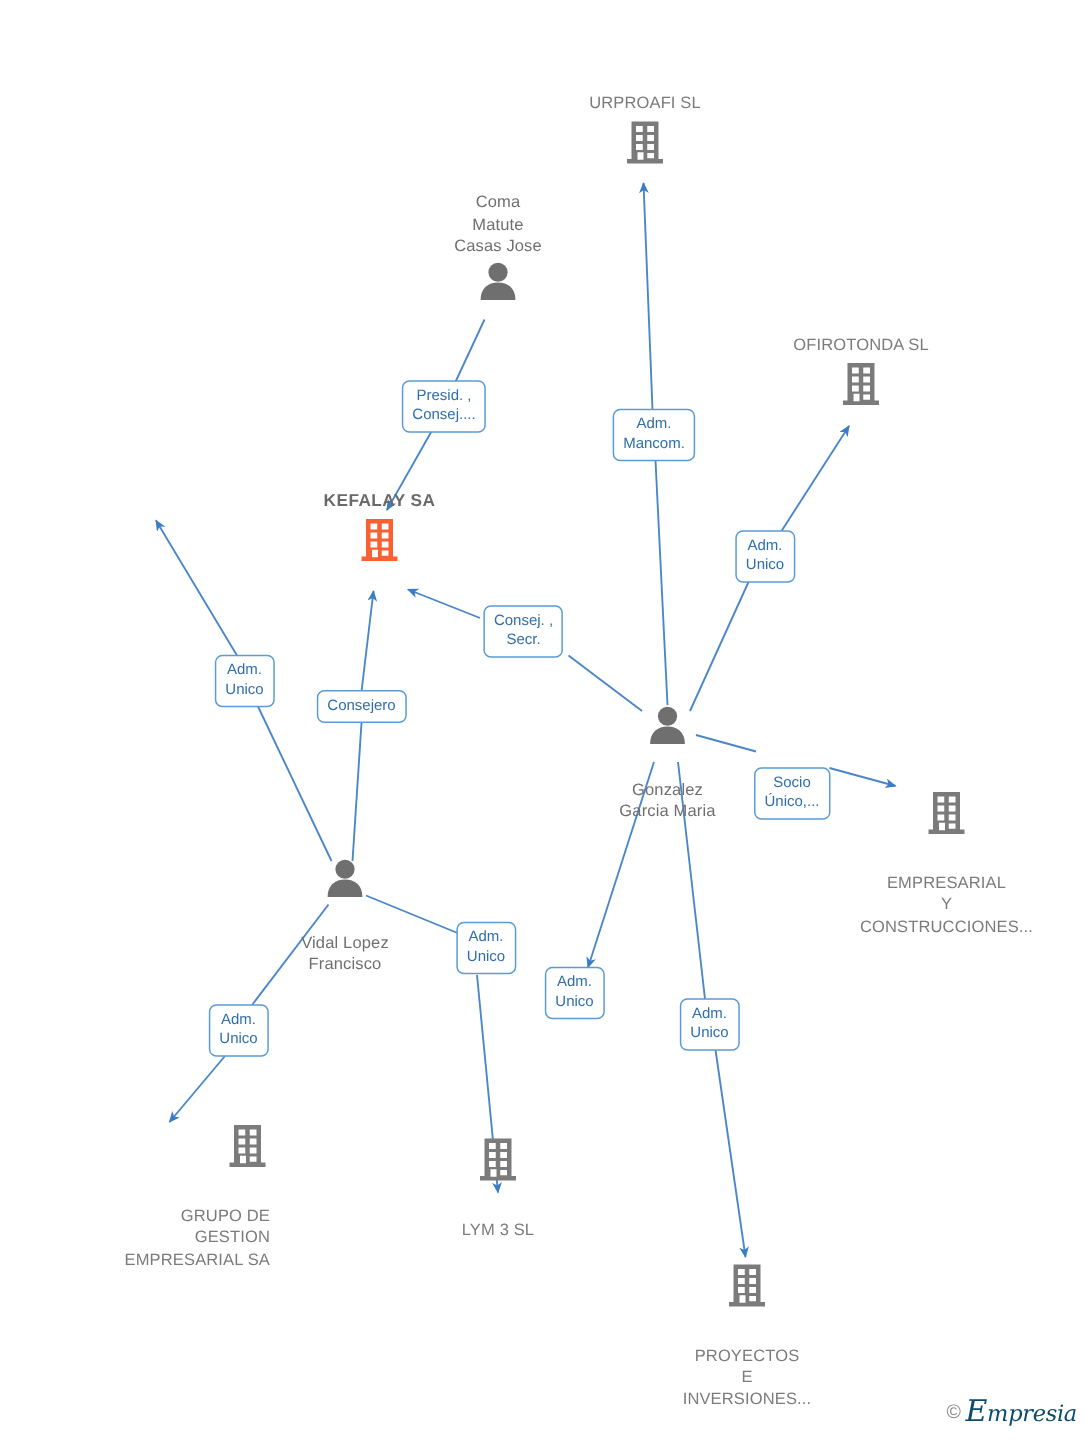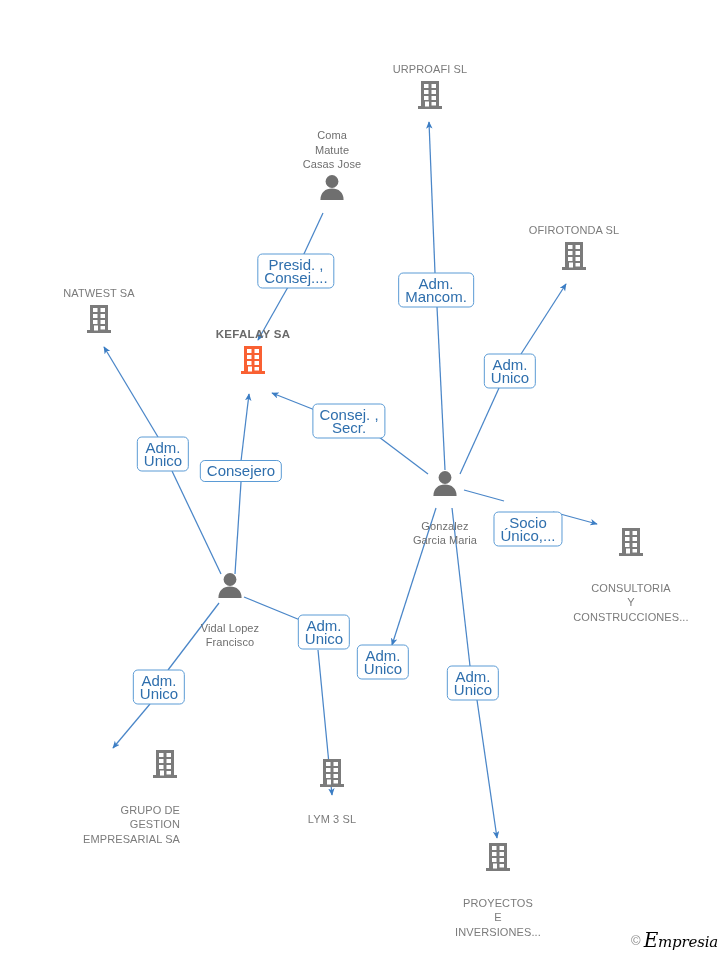--- a/index.html
+++ b/index.html
@@ -52,41 +52,41 @@
   }
   .node.label-above .label { margin-bottom: 2px; }
   .node.label-below .label { margin-top: 19px; }
 
   .rel {
     position: absolute;
     background: #ffffff;
     border: 1px solid #5b9bd5;
     border-radius: 5px;
     color: #2f6fad;
-    font-size: 15px;
+    font-size: 10px;
     line-height: 13px;
     text-align: center;
     padding: 3px 6px 4px 6px;
     white-space: pre-line;
     box-sizing: border-box;
     transform: translate(-50%, -50%);
   }
   .watermark {
     position: absolute;
     right: 10px;
     bottom: 8px;
     display: flex;
     align-items: center;
     gap: 3px;
     color: #8a8a8a;
     font-size: 13px;
   }
   .watermark .wm-c { color: #8a8a8a; font-size: 13px; }
   .watermark .wm-name {
-    color: #000000;
+    color: #0c4a6e;
     font-family: "DejaVu Serif", serif;
     font-style: italic;
     font-size: 15px;
     letter-spacing: -0.2px;
   }
   .watermark .wm-name .big { font-size: 20px; }
 </style>
 </head>
 <body>
 
@@ -185,41 +185,20 @@
             <rect x="16.5" y="11" width="4.5" height="4"></rect>
             <rect x="9" y="17" width="4.5" height="4"></rect>
             <rect x="16.5" y="17" width="4.5" height="4"></rect>
             <rect x="10" y="22.5" width="4" height="5"></rect>
             <rect x="16.5" y="23" width="4.5" height="3.5"></rect>
           </g>
         </svg>
     </span>
   </div>
 
-  <div class="node company label-above" style="left:99px; top:286px;">
-    <span class="label">NATWEST SA</span>
-    <span class="icon">
-      <svg width="30" height="32" viewBox="0 0 30 32">
-          <g fill="#7b7b7b">
-            <rect x="6" y="2" width="18" height="26"></rect>
-            <rect x="3" y="27" width="24" height="3"></rect>
-          </g>
-          <g fill="#ffffff">
-            <rect x="9" y="5" width="4.5" height="4"></rect>
-            <rect x="16.5" y="5" width="4.5" height="4"></rect>
-            <rect x="9" y="11" width="4.5" height="4"></rect>
-            <rect x="16.5" y="11" width="4.5" height="4"></rect>
-            <rect x="9" y="17" width="4.5" height="4"></rect>
-            <rect x="16.5" y="17" width="4.5" height="4"></rect>
-            <rect x="10" y="22.5" width="4" height="5"></rect>
-            <rect x="16.5" y="23" width="4.5" height="3.5"></rect>
-          </g>
-        </svg>
-    </span>
-  </div>
 
   <div class="node company focus label-above" style="left:253px; top:327px;">
     <span class="label">KEFALAY SA</span>
     <span class="icon">
       <svg width="30" height="32" viewBox="0 0 30 32">
           <g fill="#f96032">
             <rect x="6" y="2" width="18" height="26"></rect>
             <rect x="3" y="27" width="24" height="3"></rect>
           </g>
           <g fill="#ffffff">
@@ -261,21 +240,21 @@
             <rect x="16.5" y="5" width="4.5" height="4"></rect>
             <rect x="9" y="11" width="4.5" height="4"></rect>
             <rect x="16.5" y="11" width="4.5" height="4"></rect>
             <rect x="9" y="17" width="4.5" height="4"></rect>
             <rect x="16.5" y="17" width="4.5" height="4"></rect>
             <rect x="10" y="22.5" width="4" height="5"></rect>
             <rect x="16.5" y="23" width="4.5" height="3.5"></rect>
           </g>
         </svg>
     </span>
-    <span class="label">CONSULTORIA
+    <span class="label">EMPRESARIAL
 Y
 CONSTRUCCIONES...</span>
   </div>
 
   <div class="node person label-below" style="left:230px; top:572px;">
     <span class="icon">
       <svg width="30" height="26" viewBox="0 0 30 26">
           <g fill="#6f6f6f">
             <circle cx="15" cy="7.5" r="6.4"></circle>
             <path d="M3.4,26 C3.4,18.2 8.4,14.4 15,14.4 C21.6,14.4 26.6,18.2 26.6,26 Z"></path>

